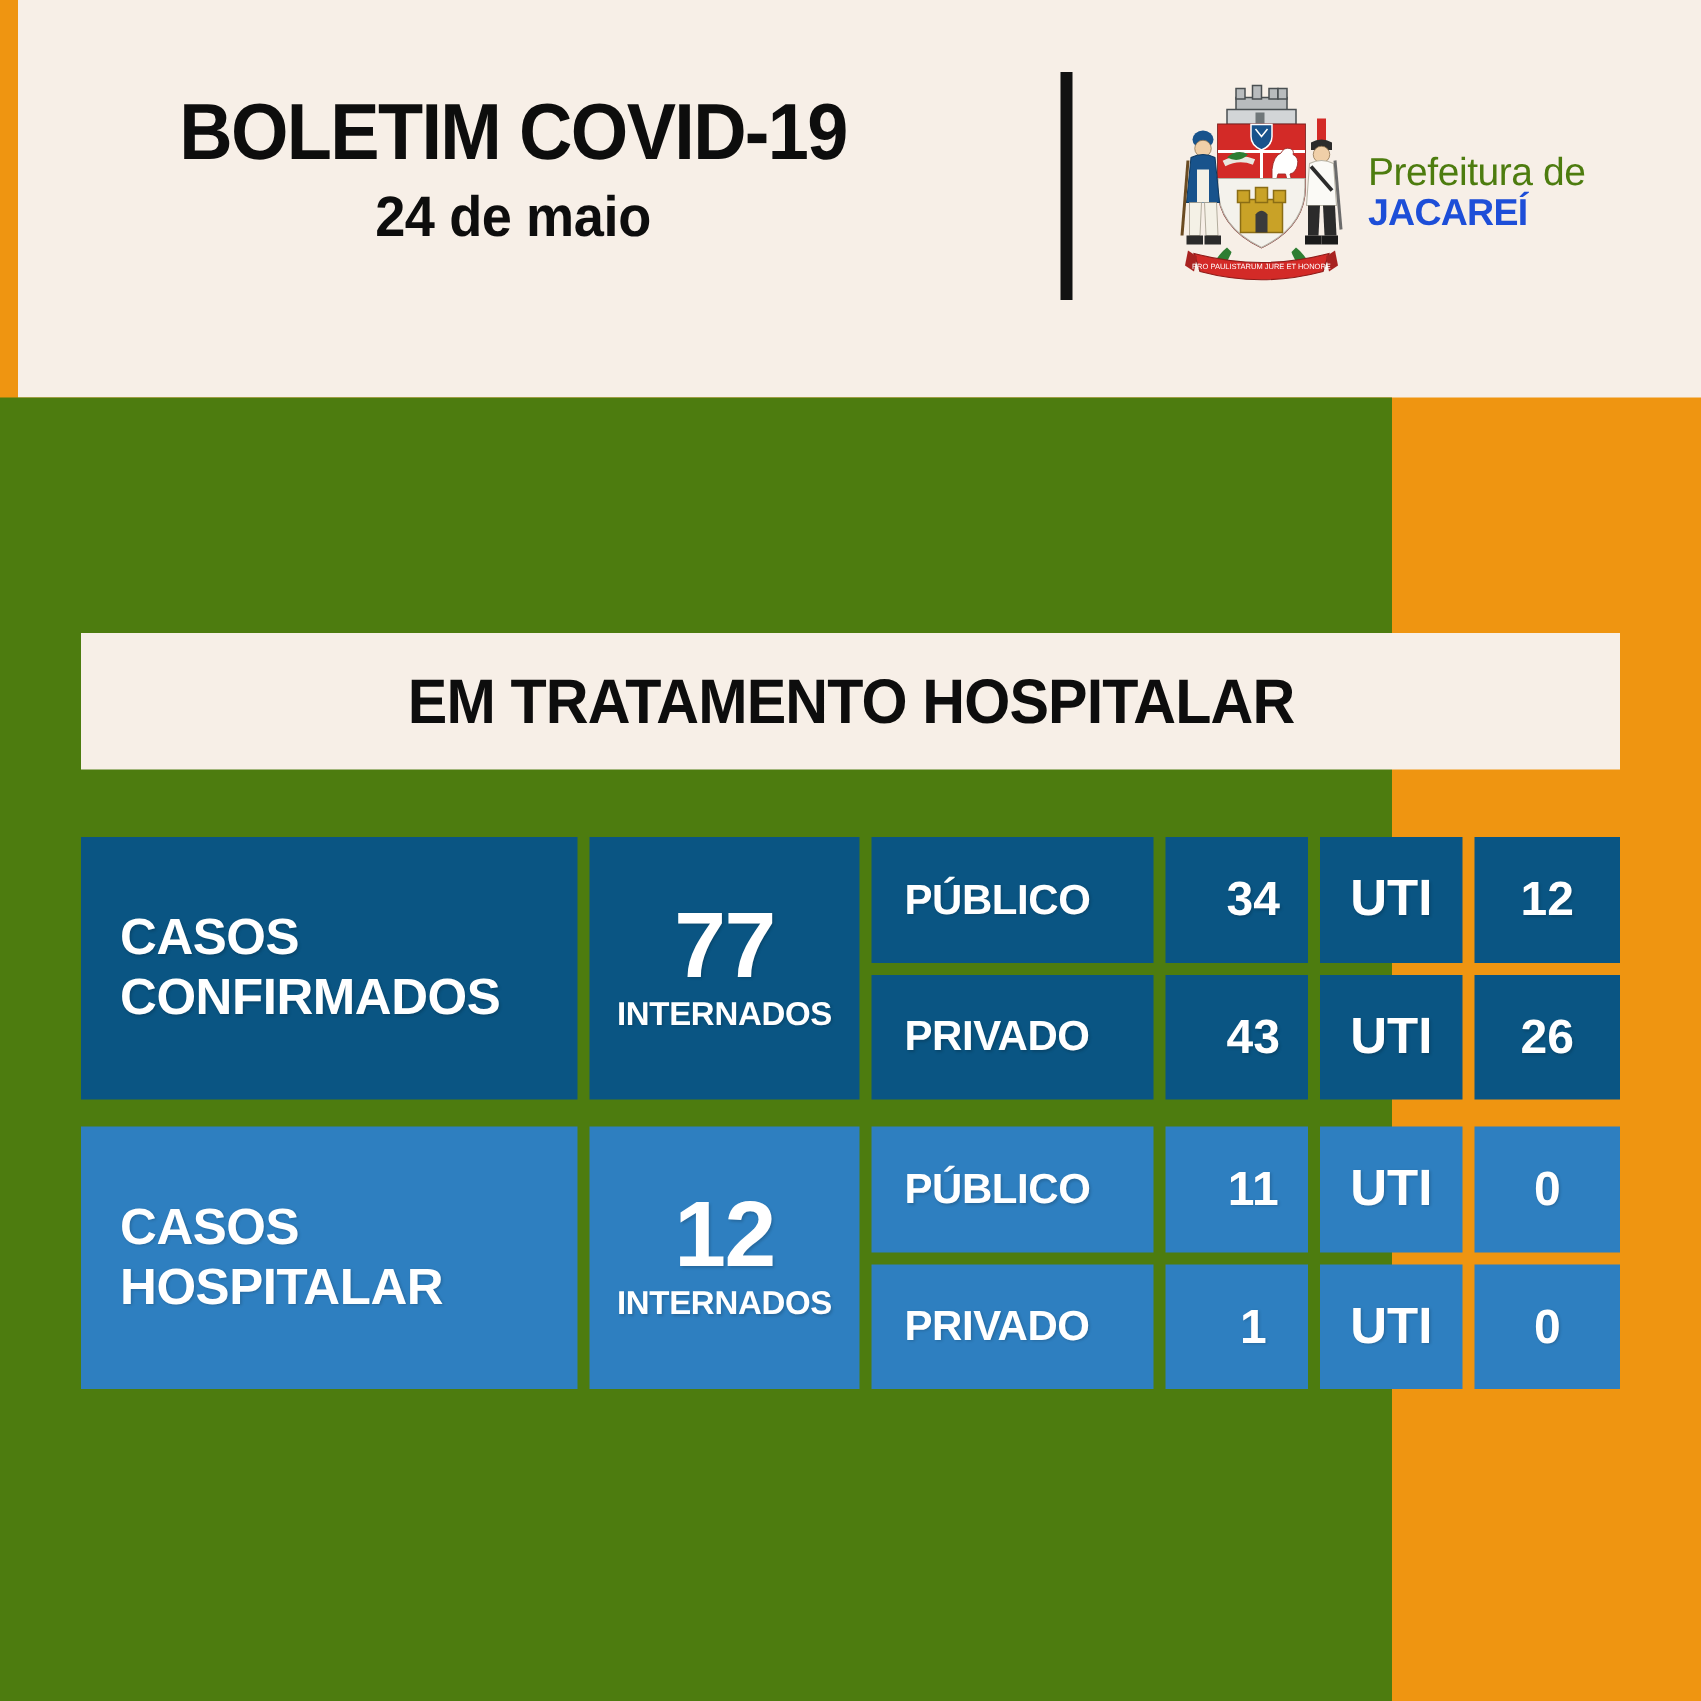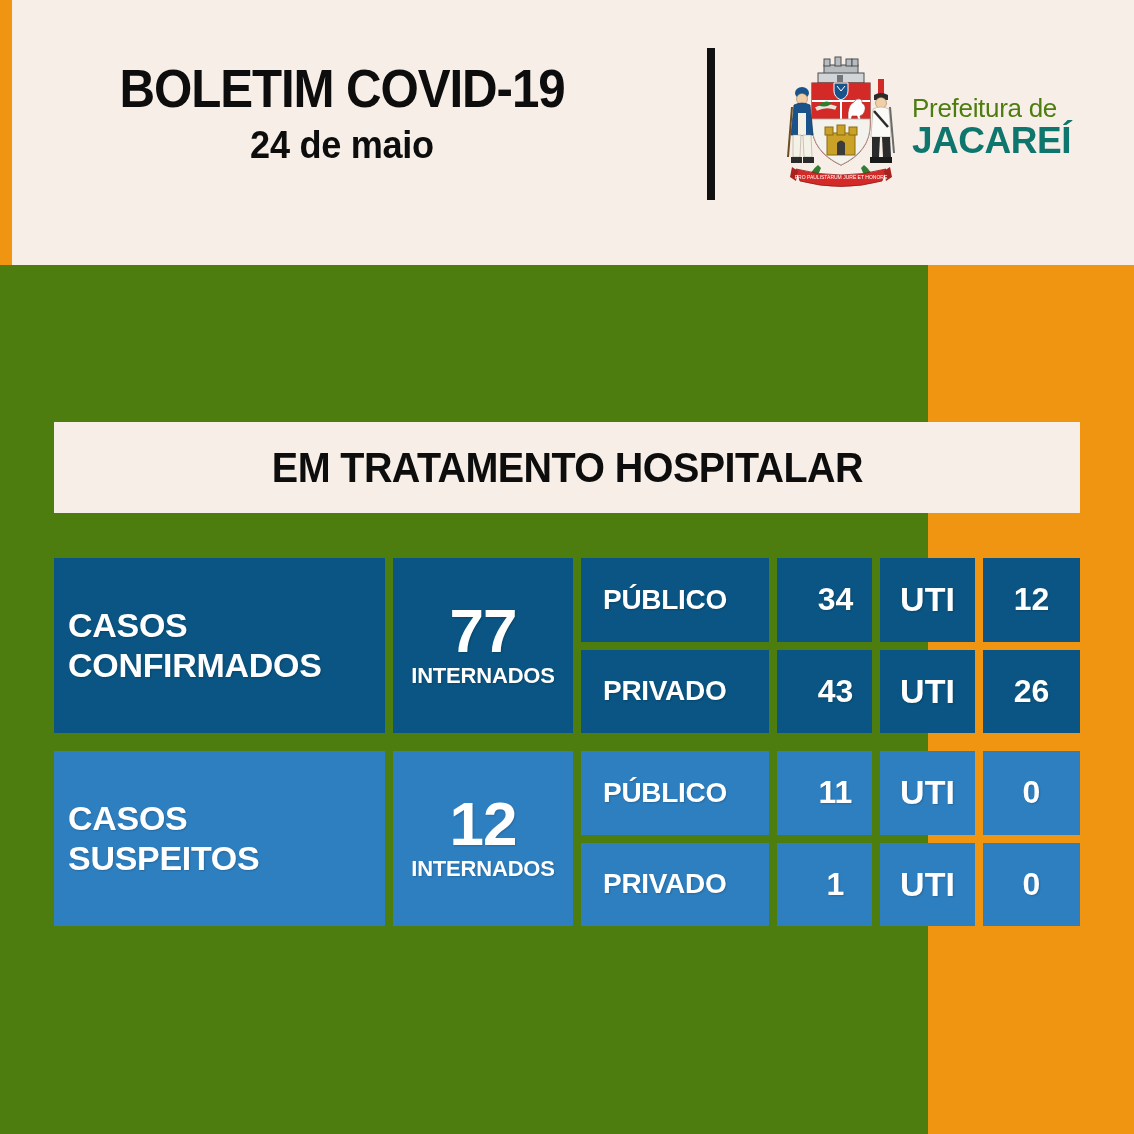--- a/index.html
+++ b/index.html
@@ -76,23 +76,23 @@
     margin-left: 12px;
     line-height: 1.05;
   }
   .brand-line1 {
     font-size: 26px;
     font-weight: normal;
     color: #4d7c0f;
     letter-spacing: -0.3px;
   }
   .brand-line2 {
-    font-size: 37px;
-    font-weight: bold;
-    color: #0f766e;
+    font-size: 25px;
+    font-weight: bold;
+    color: #1d4ed8;
     letter-spacing: -0.5px;
   }
 
   
   .body-area {
     position: absolute;
     left: 0; top: 265px;
     width: 928px;
     height: 869px;
     background: #4d7c0f;
@@ -136,21 +136,21 @@
     color: #ffffff;
     display: flex;
     align-items: center;
     box-sizing: border-box;
     text-shadow: 1px 1px 2px rgba(0,0,0,0.18);
   }
 
   .cell-label {
     width: 331px;
     flex: 0 0 331px;
-    padding-left: 14px;
+    padding-left: 26px;
     font-size: 34px;
     font-weight: bold;
     line-height: 1.15;
     letter-spacing: -0.3px;
   }
   .cell-total {
     width: 180px;
     flex: 0 0 180px;
     margin-left: 8px;
     flex-direction: column;
@@ -351,21 +351,21 @@
           <div class="cell cell-uti tone-dark">UTI</div>
           <div class="cell cell-utinum tone-dark">26</div>
         </div>
       </div>
     </div>
 
     <div class="stat-row">
       <div class="cell cell-label tone-light">
         <div>
           <div>CASOS</div>
-          <div>SUSPEITOS</div>
+          <div>HOSPITALAR</div>
         </div>
       </div>
       <div class="cell cell-total tone-light">
         <div class="total-number">12</div>
         <div class="total-caption">INTERNADOS</div>
       </div>
       <div class="subgrid">
         <div class="subrow">
           <div class="cell cell-sector tone-light">PÚBLICO</div>
           <div class="cell cell-num tone-light">11</div>

